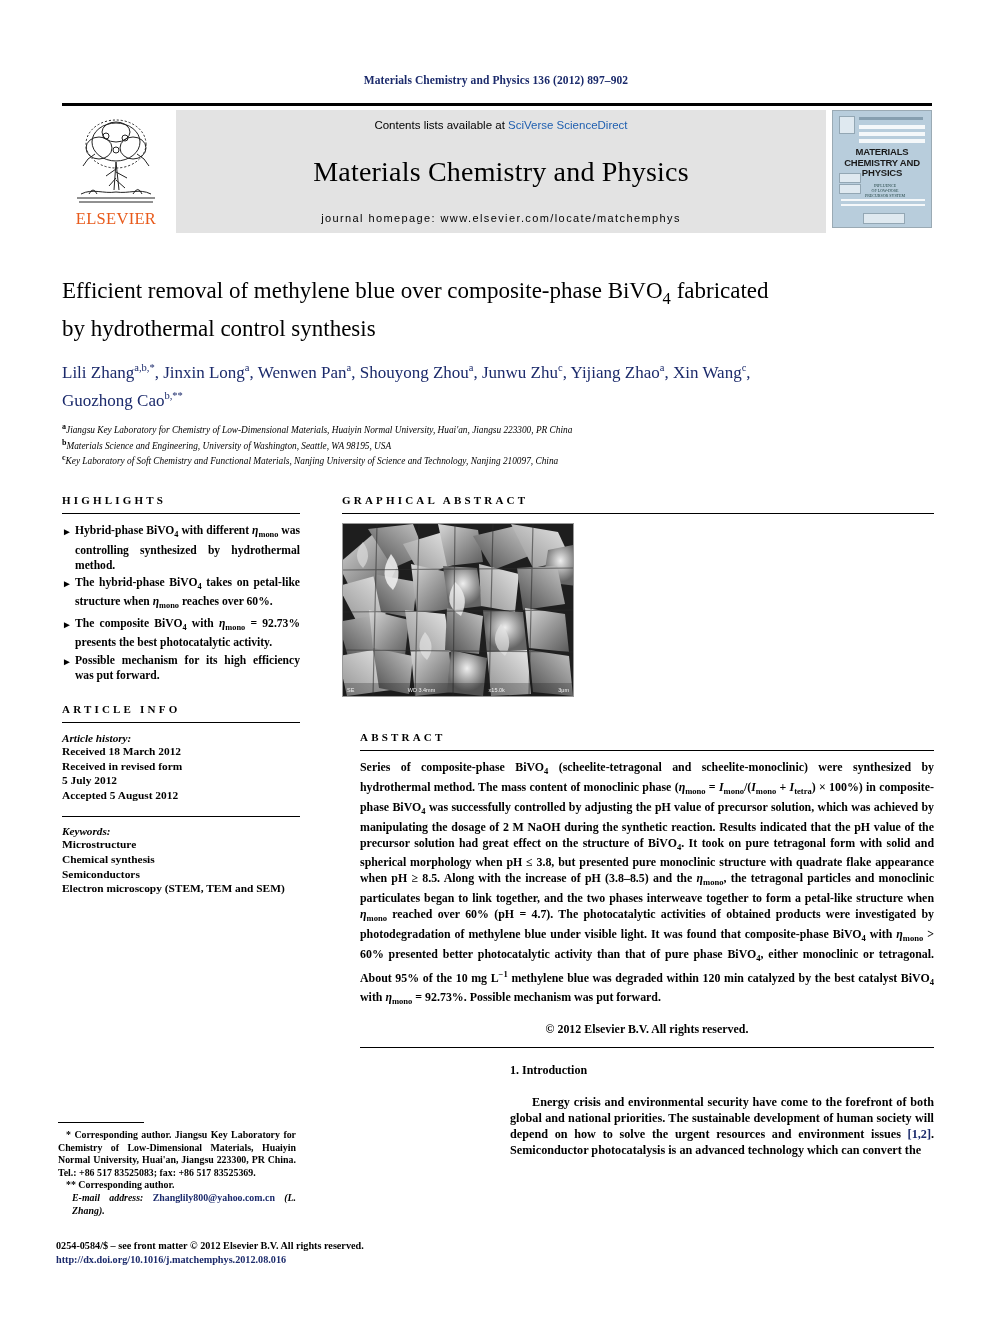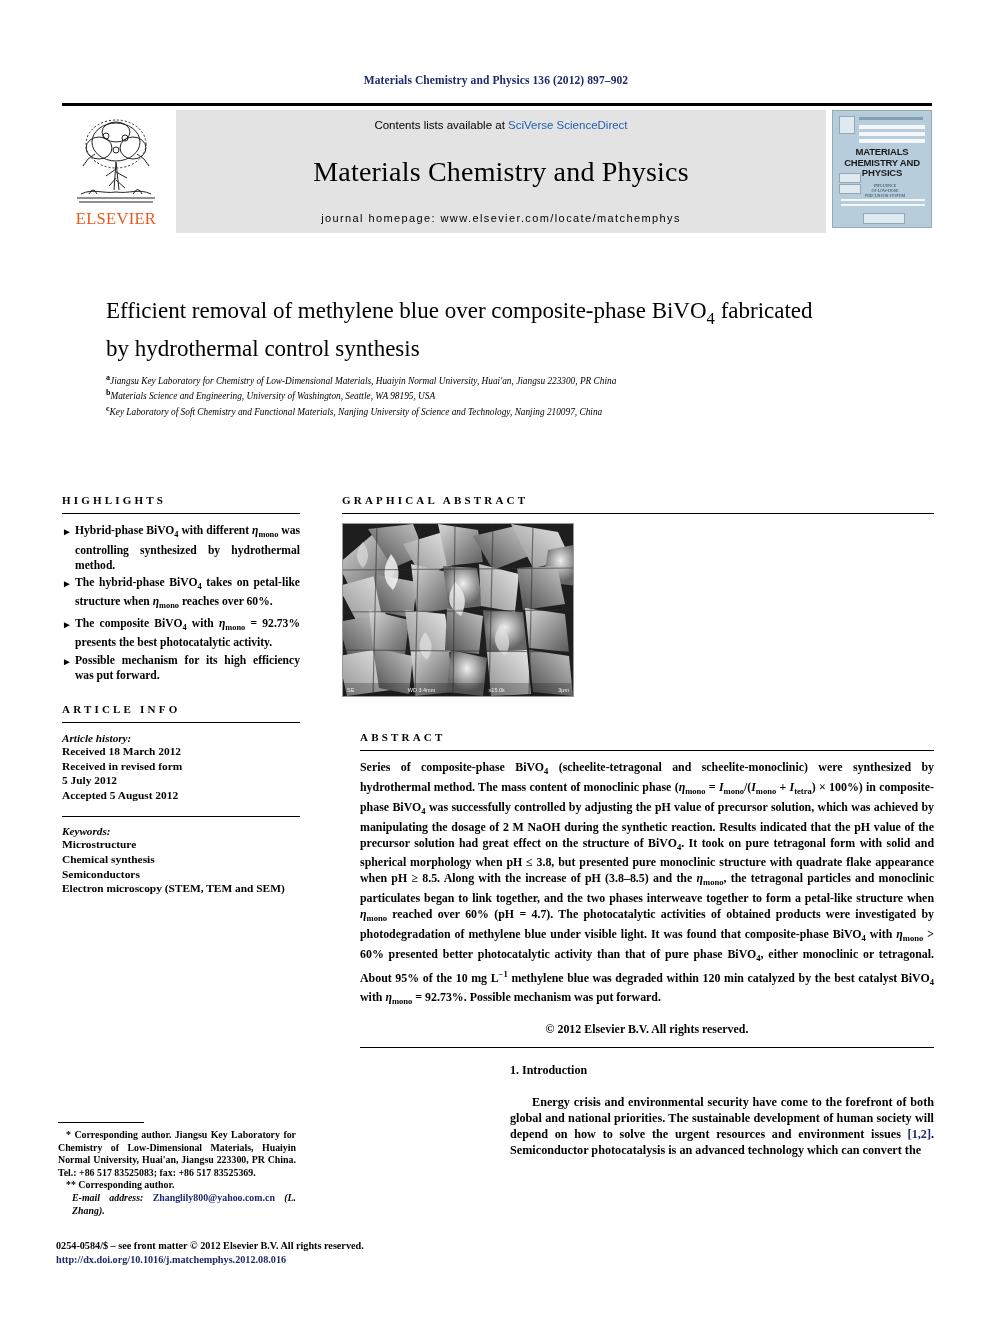--- a/index.html
+++ b/index.html
@@ -143,24 +143,23 @@
     left: 14px; right: 8px;
     font-size: 4px;
     color: #244;
     line-height: 5px;
     text-align: center;
   }
 
   
   .title-block {
     position: absolute;
-    top: 296px;
+    top: 276px;
     left: 62px;
     width: 872px;
-    margin-left: 44px;
   }
   .art-title {
     font-family: "Liberation Serif", serif;
     font-size: 23px;
     line-height: 30px;
     font-weight: normal;
     color: #000;
     margin: 0;
   }
   .authors {
@@ -371,20 +370,24 @@
       </div>
 
     </div>
   </div>
 
   <div class="title-block">
     <h1 class="art-title">
       <span>Efficient removal of methylene blue over composite-phase BiVO</span><sub>4</sub><span> fabricated</span><br>
       <span>by hydrothermal control synthesis</span>
     </h1>
+    <div class="authors">
+      Lili Zhang<sup>a,b,*</sup>, Jinxin Long<sup>a</sup>, Wenwen Pan<sup>a</sup>, Shouyong Zhou<sup>a</sup>, Junwu Zhu<sup>c</sup>, Yijiang Zhao<sup>a</sup>, Xin Wang<sup>c</sup>,<br>
+      Guozhong Cao<sup>b,**</sup>
+    </div>
     <div class="affils">
       <div><sup>a</sup><span>Jiangsu Key Laboratory for Chemistry of Low-Dimensional Materials, Huaiyin Normal University, Huai'an, Jiangsu 223300, PR China</span></div>
       <div><sup>b</sup><span>Materials Science and Engineering, University of Washington, Seattle, WA 98195, USA</span></div>
       <div><sup>c</sup><span>Key Laboratory of Soft Chemistry and Functional Materials, Nanjing University of Science and Technology, Nanjing 210097, China</span></div>
     </div>
   </div>
 
   <div class="col-left">
 
     <div class="sec-head">HIGHLIGHTS</div>

